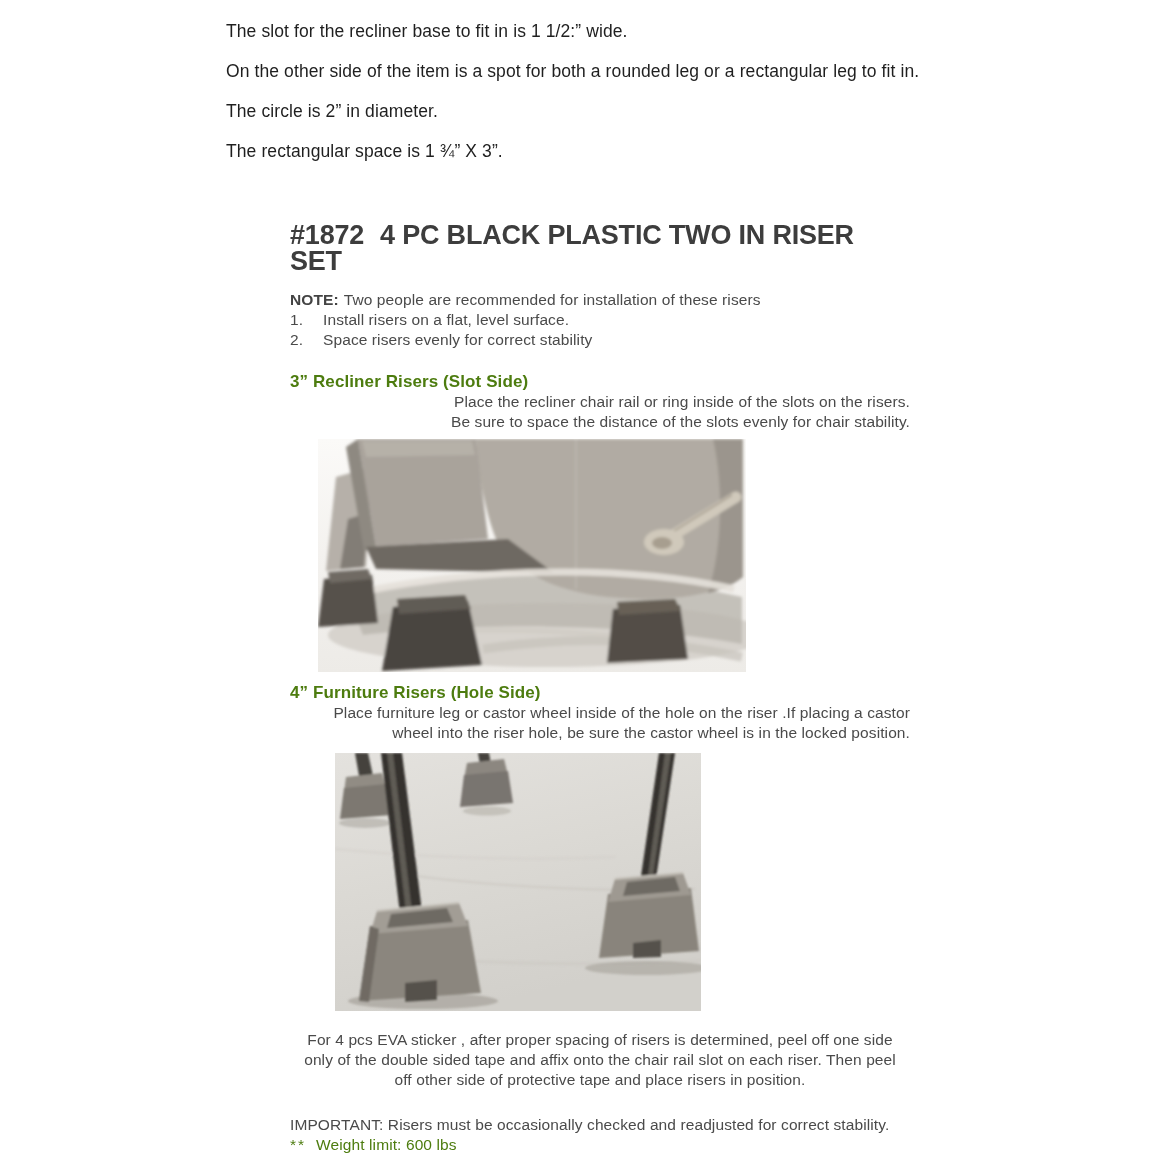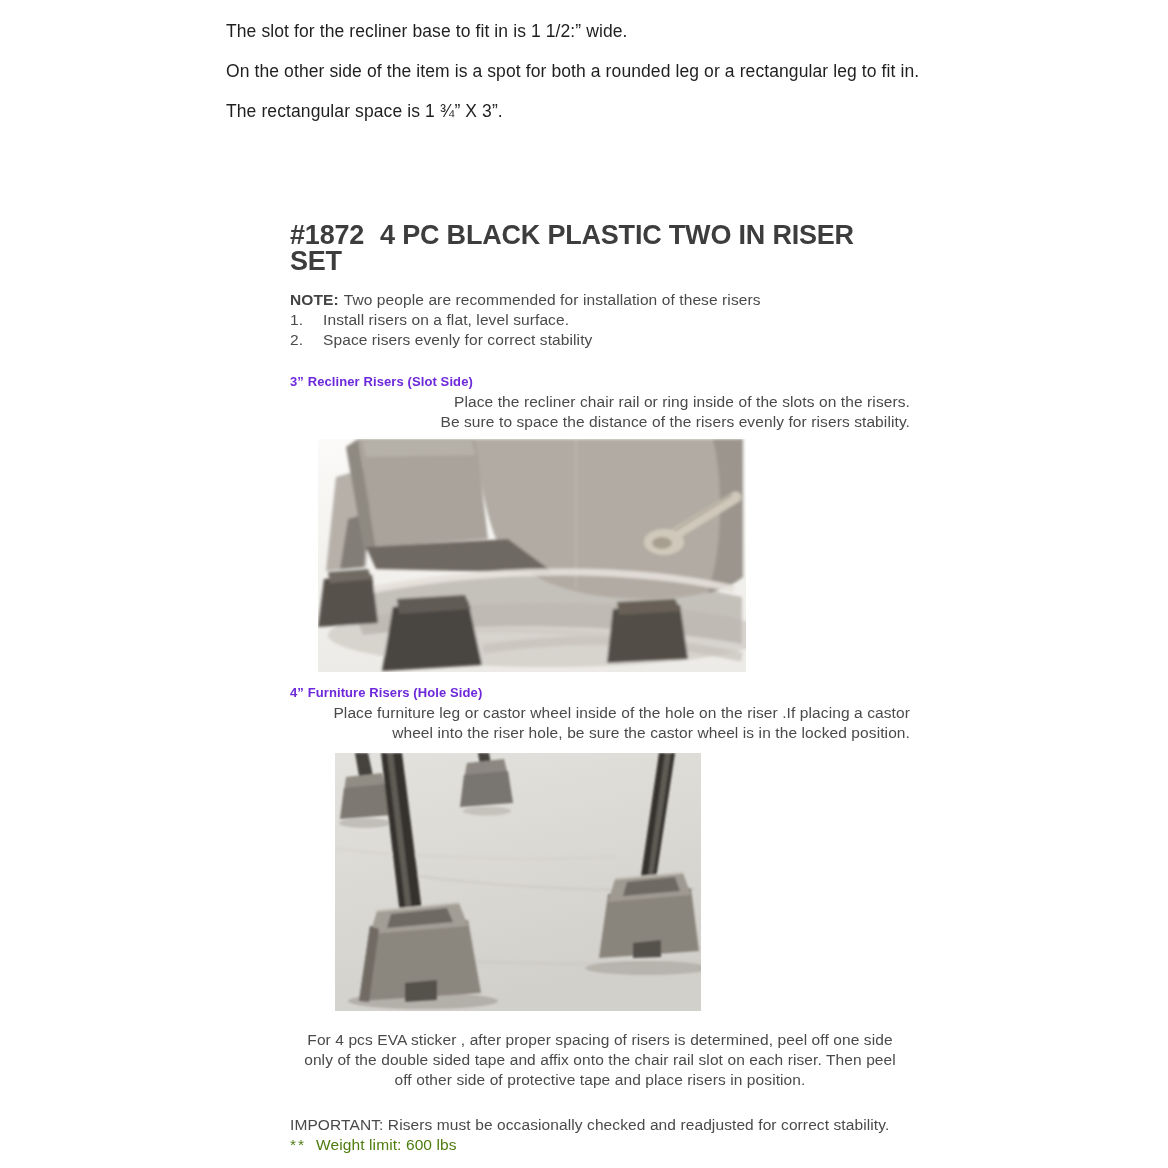--- a/index.html
+++ b/index.html
@@ -14,21 +14,21 @@
 
   
   .sheet{position:absolute;left:290px;top:222px;width:620px;color:#4a4a4a;
          font-size:15.5px;line-height:20px;filter:blur(0.28px);letter-spacing:0.1px;}
   .title{font-size:27px;line-height:26px;font-weight:bold;color:#3d3d3d;letter-spacing:-0.2px;}
   .title .num{margin-right:16px;}
   .note{margin:16px 0 0 0;}
   .note b{color:#434343;margin-right:5px;}
   .step{display:flex;}
   .step-num{width:33px;flex:none;}
-  .sec-head{margin:22px 0 0 0;font-size:13px;font-weight:bold;color:#6d28d9;}
+  .sec-head{margin:22px 0 0 0;font-size:17px;font-weight:bold;color:#4d7c0f;}
   .sec-head.hole{margin-top:11px;}
   .line{margin:0;text-align:right;}
   .photo{display:block;}
   .photo1{margin:7px 0 0 28px;width:428px;height:233px;}
   .photo2{margin:10px 0 0 45px;width:366px;height:258px;}
   .eva{margin:19px 0 0 0;}
   .eva p{margin:0;text-align:center;}
   .footer{margin-top:25px;}
   .footer p{margin:0;}
   .weight-line{font-weight:normal;color:#4d7c0f;}
@@ -36,20 +36,21 @@
   .msr-line{display:flex;}
   .company{font-weight:bold;color:#434343;}
   .made{margin-left:52px;}
 </style>
 </head>
 <body>
 
 <div class="intro">
   <p>The slot for the recliner base to fit in is 1 1/2:” wide.</p>
   <p>On the other side of the item is a spot for both a rounded leg or a rectangular leg to fit in.</p>
+  <p>The circle is 2” in diameter.</p>
   <p>The rectangular space is 1 ¾” X 3”.</p>
 </div>
 
 <div class="sheet">
 
   <div class="title">
     <span class="num">#1872</span><span>4 PC BLACK PLASTIC TWO IN RISER SET</span>
   </div>
 
   <p class="note">
@@ -60,21 +61,21 @@
     <span class="step-num">1.</span>
     <span class="step-text">Install risers on a flat, level surface.</span>
   </div>
   <div class="step">
     <span class="step-num">2.</span>
     <span class="step-text">Space risers evenly for correct stability</span>
   </div>
 
   <p class="sec-head">3” Recliner Risers (Slot Side)</p>
   <p class="line">Place the recliner chair rail or ring inside of the slots on the risers.</p>
-  <p class="line">Be sure to space the distance of the risers evenly for risers stability.</p>
+  <p class="line">Be sure to space the distance of the slots evenly for chair stability.</p>
 
   <svg class="photo photo1" viewBox="0 0 428 233" aria-hidden="true">
     <defs>
       <linearGradient id="p1bg" x1="0" y1="0" x2="0" y2="1">
         <stop offset="0" stop-color="#fbfaf8"></stop>
         <stop offset="0.55" stop-color="#f3f1ee"></stop>
         <stop offset="1" stop-color="#edebe7"></stop>
       </linearGradient>
       <filter id="soft1" x="-6%" y="-6%" width="112%" height="112%">
           <feGaussianBlur stdDeviation="1.4"></feGaussianBlur>

